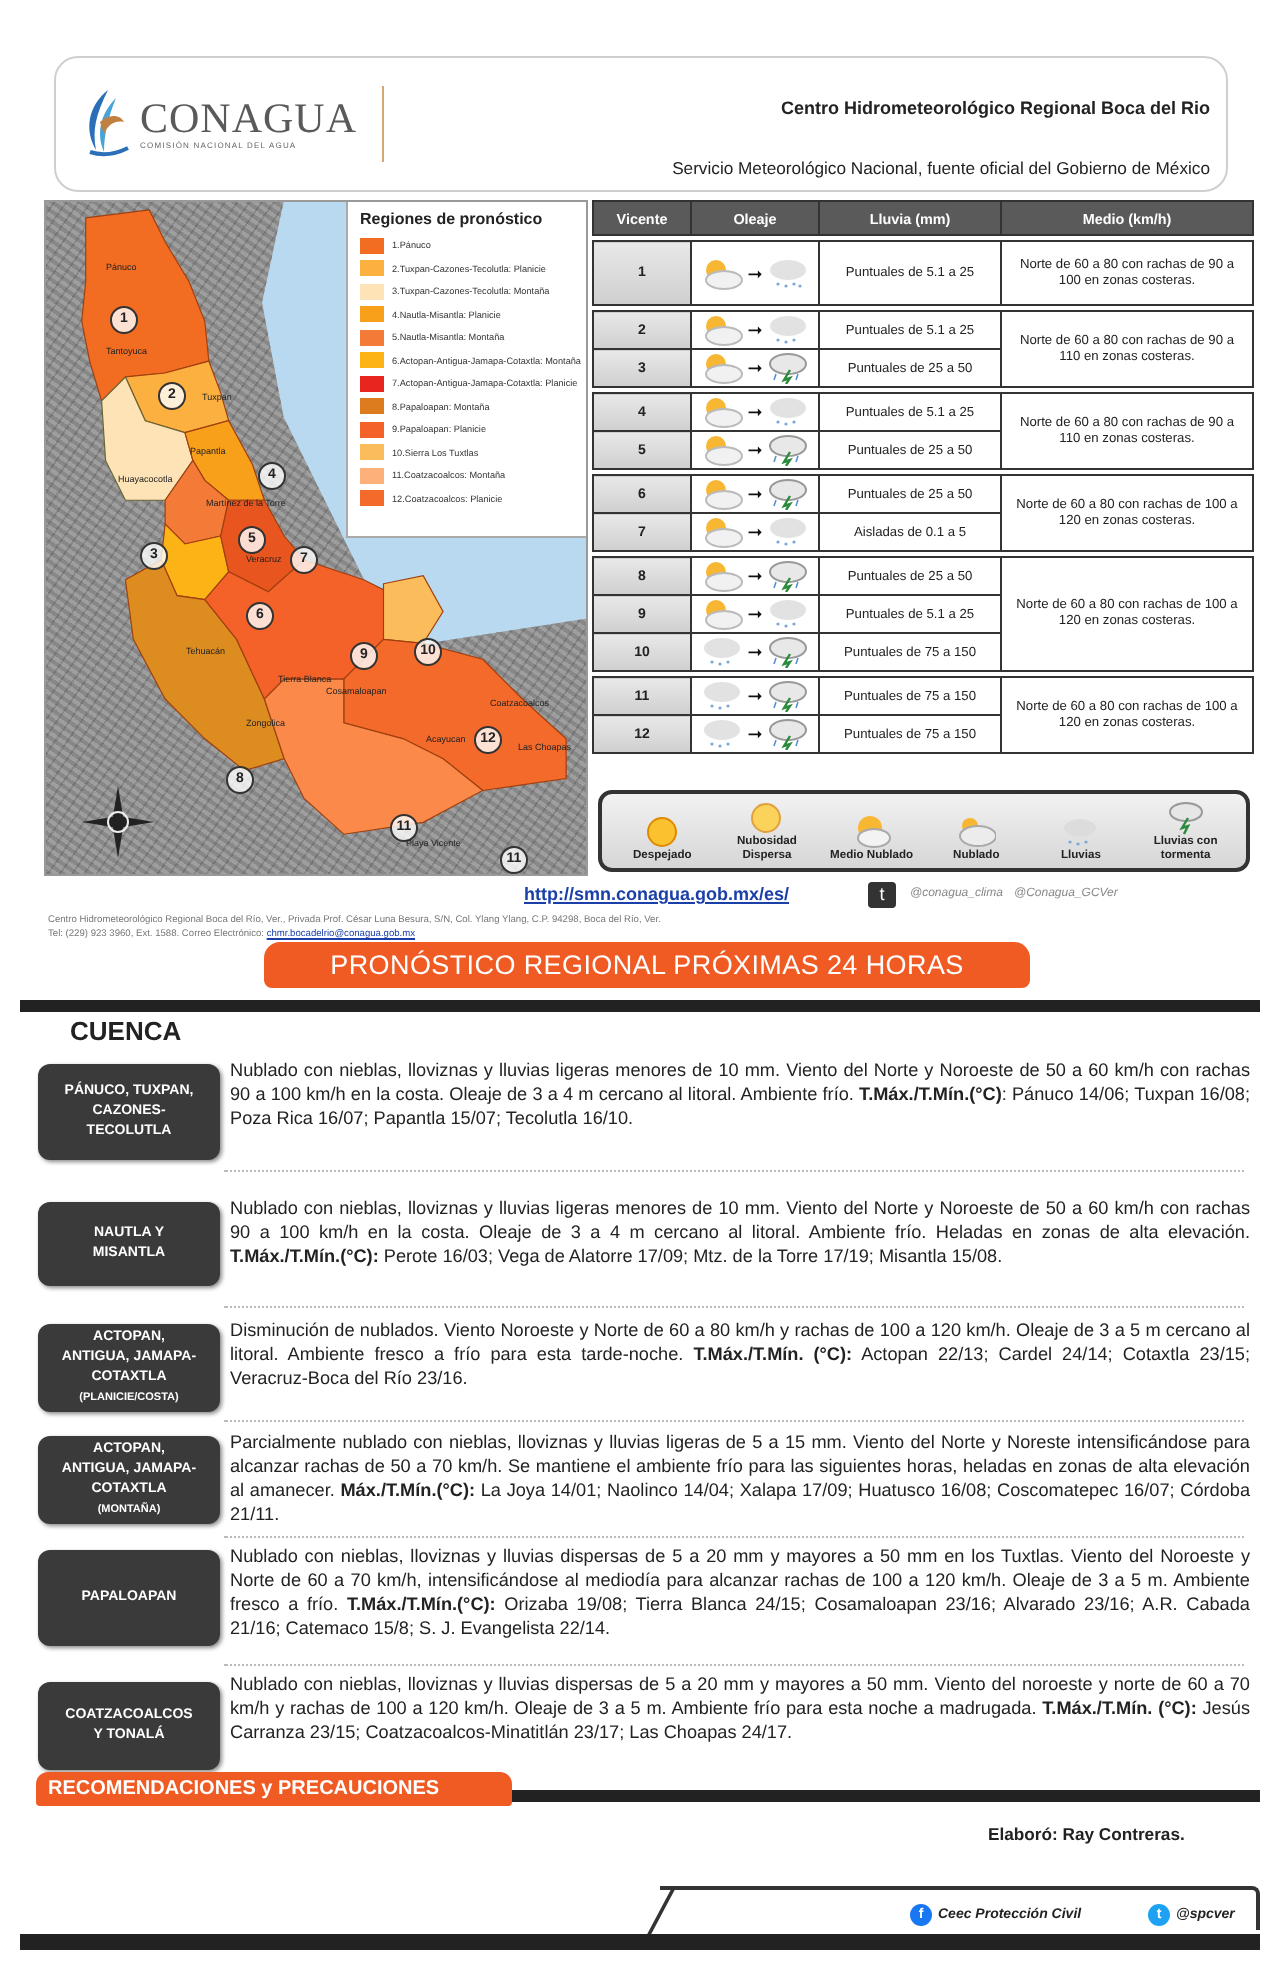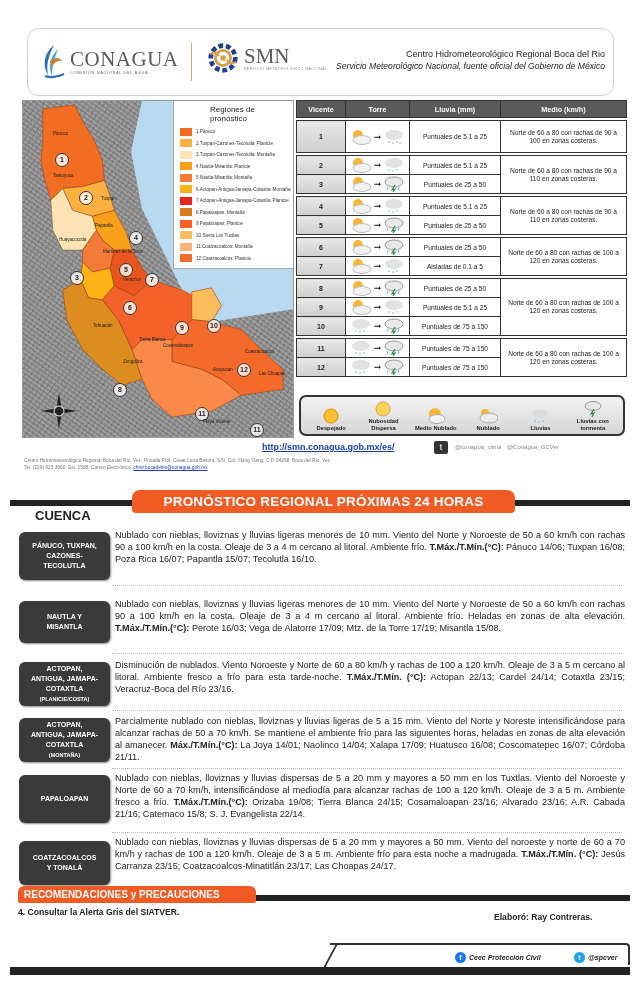--- a/index.html
+++ b/index.html
@@ -10,34 +10,34 @@
   .logo-conagua { position: absolute; left: 14px; top: 14px; display: flex; align-items: center; }
   .conagua-mark { width: 24px; height: 36px; position: relative; }
   .conagua-text { margin-left: 4px; }
   .conagua-word { font-family: "Liberation Serif", serif; font-size: 21px; color: #5a5a5a; letter-spacing: 0.5px; line-height: 22px; }
   .conagua-sub { font-size: 4px; color: #666; letter-spacing: 0.6px; }
   .logo-divider { position: absolute; left: 163px; top: 14px; width: 1px; height: 38px; background: #d4a777; }
   .logo-smn { position: absolute; left: 178px; top: 12px; display: flex; align-items: center; }
   .smn-word { font-family: "Liberation Serif", serif; font-size: 21px; color: #5a5a5a; line-height: 22px; margin-left: 4px; }
   .smn-sub { font-size: 3.5px; color: #888; margin-left: 4px; line-height: 4px; letter-spacing: 0.5px; }
   .header-titles { position: absolute; right: 8px; top: 20px; text-align: right; }
-  .header-title { font-size: 9px; font-weight: normal; color: #222; }
-  .header-subtitle { font-size: 8.6px; color: #222; margin-top: 2px; font-style: italic; }
+  .header-title { font-size: 9px; font-weight: bold; color: #222; }
+  .header-subtitle { font-size: 8.6px; color: #222; margin-top: 20px; }
 
   
   .map { position: absolute; left: 22px; top: 100px; width: 272px; height: 338px; background: #b8d9ef; overflow: hidden; border: 1px solid #999; }
   .terrain { position: absolute; left: 0; top: 0; width: 100%; height: 100%;
     background:
       repeating-linear-gradient(35deg, rgba(90,90,90,0.25) 0 2px, rgba(200,200,200,0.15) 2px 4px),
       repeating-linear-gradient(-55deg, rgba(60,60,60,0.2) 0 1px, rgba(220,220,220,0.1) 1px 5px),
       #8f8f8f;
     clip-path: polygon(0 0, 44% 0, 40% 15%, 44% 32%, 52% 45%, 60% 58%, 68% 66%, 100% 62%, 100% 100%, 0 100%); }
   .state { position: absolute; left: 0; top: 0; width: 100%; height: 100%; }
   .legend-box { position: absolute; left: 150px; top: 0; width: 122px; height: 168px; background: #fff; border-left: 1px solid #aaa; border-bottom: 1px solid #aaa; padding: 4px 6px; }
-  .legend-title { font-size: 8px; font-weight: normal; color: #222; margin-bottom: 3px; margin-left: 30px; }
+  .legend-title { font-size: 8px; font-weight: bold; color: #222; margin-bottom: 3px; }
   .legend-row { display: flex; align-items: center; height: 11.5px; }
   .legend-swatch { width: 12px; height: 8px; margin-right: 4px; flex: none; }
   .legend-label { font-size: 4.6px; color: #333; white-space: nowrap; }
   .region-badge { position: absolute; width: 14px; height: 14px; border-radius: 50%; border: 1px solid #333; background: rgba(255,255,255,0.8); font-size: 7px; font-weight: bold; text-align: center; line-height: 12px; color: #222; }
   .map-city { position: absolute; font-size: 4.5px; color: #222; }
   .compass { position: absolute; left: 16px; top: 345px; }
 
   
   .table-wrap { position: absolute; left: 296px; top: 100px; width: 331px; }
   table.fc { border-collapse: collapse; width: 331px; font-size: 6.6px; }
@@ -59,21 +59,21 @@
   
   .site-link { position: absolute; left: 262px; top: 442px; font-size: 9px; color: #1a3fa8; text-decoration: underline; font-weight: bold; }
   .twitter-box { position: absolute; left: 434px; top: 441px; width: 14px; height: 13px; background: #333; border-radius: 2px; color: #fff; font-size: 9px; text-align: center; line-height: 13px; }
   .handle1 { position: absolute; left: 455px; top: 444px; font-size: 6px; color: #888; font-style: italic; }
   .handle2 { position: absolute; left: 507px; top: 444px; font-size: 6px; color: #888; font-style: italic; }
   .address { position: absolute; left: 24px; top: 458px; font-size: 4.8px; color: #777; line-height: 6.8px; }
   .address a { color: #1a3fa8; text-decoration: underline; }
 
   
   .bar { position: absolute; left: 10px; width: 620px; height: 6px; background: #222; }
-  .banner { position: absolute; left: 132px; top: 490px; width: 383px; height: 23px; background: #f05a23; border-radius: 8px 8px 4px 4px; color: #fff; font-weight: bold; font-size: 13.5px; text-align: center; line-height: 23px; letter-spacing: 0.2px; }
+  .banner { position: absolute; left: 132px; top: 471px; width: 383px; height: 23px; background: #f05a23; border-radius: 8px 8px 4px 4px; color: #fff; font-weight: normal; font-size: 13.5px; text-align: center; line-height: 23px; letter-spacing: 0.2px; }
   .cuenca { position: absolute; left: 35px; top: 508px; font-size: 13px; font-weight: bold; color: #222; }
 
   .basin-row { position: absolute; left: 19px; width: 606px; }
   .basin-label { position: absolute; left: 0; width: 91px; background: #3a3a3a; color: #fff; border-radius: 6px; font-size: 7px; font-weight: bold; text-align: center; display: flex; flex-direction: column; justify-content: center; line-height: 10px; box-shadow: 1px 1px 2px #888; }
   .basin-label .small { font-size: 5.5px; }
   .basin-text { position: absolute; left: 96px; right: 0; font-size: 9.1px; line-height: 11.9px; text-align: justify; color: #222; }
   .basin-text b { font-weight: bold; }
   .sep { position: absolute; left: 112px; width: 510px; border-top: 1px dotted #bbb; }
 
   
@@ -96,33 +96,20 @@
       <path d="M16 6 C8 14 6 24 10 33 C10 24 12 16 16 6Z" fill="#46a4d8"></path>
       <path d="M8 18 C12 14 18 14 20 18 C16 17 12 19 10 24Z" fill="#c08040"></path>
       <path d="M3 33 Q12 36 22 31" stroke="#2a6fb8" stroke-width="2" fill="none"></path>
     </svg>
     <div class="conagua-text">
       <div class="conagua-word">CONAGUA</div>
       <div class="conagua-sub">COMISIÓN NACIONAL DEL AGUA</div>
     </div>
   </div>
   <div class="logo-divider"></div>
-  <div class="logo-smn">
-    <svg viewBox="0 0 36 36" width="34" height="34">
-      <circle cx="18" cy="18" r="13" fill="none" stroke="#1f3f8f" stroke-width="5" stroke-dasharray="5 3"></circle>
-      <circle cx="18" cy="18" r="8" fill="none" stroke="#d6a04a" stroke-width="3"></circle>
-      <circle cx="18" cy="18" r="3" fill="#d6a04a"></circle>
-      <path d="M4 14 Q10 10 14 16" stroke="#d6a04a" stroke-width="2" fill="none"></path>
-      <path d="M32 22 Q26 26 22 20" stroke="#d6a04a" stroke-width="2" fill="none"></path>
-    </svg>
-    <div>
-      <div class="smn-word">SMN</div>
-      <div class="smn-sub">SERVICIO METEOROLÓGICO NACIONAL</div>
-    </div>
-  </div>
   <div class="header-titles">
     <div class="header-title">Centro Hidrometeorológico Regional Boca del Rio</div>
     <div class="header-subtitle">Servicio Meteorológico Nacional, fuente oficial del Gobierno de México</div>
   </div>
 </div>
 
 <div class="map">
   <div class="terrain"></div>
   <svg class="state" viewBox="0 0 272 338" preserveAspectRatio="none">
 
@@ -238,21 +225,21 @@
     <path d="M2 20 L20 17 L38 20 L20 23 Z" fill="#222"></path>
     <circle cx="20" cy="20" r="5" fill="none" stroke="#eee" stroke-width="1"></circle>
   </svg>
 </div>
 
 <div class="table-wrap">
   <table class="fc">
     <thead>
       <tr>
         <th>Vicente</th>
-        <th>Torre</th>
+        <th>Oleaje</th>
         <th>Lluvia (mm)</th>
         <th>Medio (km/h)</th>
       </tr>
     </thead>
     <tbody>
       <tr class="gap">
           <td colspan="4"></td>
         </tr>
       <tr style="height:32px">
         <td class="reg">1</td>
@@ -636,21 +623,20 @@
   <div class="basin-label" style="top:4px;height:44px">
     <span>COATZACOALCOS</span>
     <span>Y TONALÁ</span>
   </div>
   <div class="basin-text" style="top:0"><span>Nublado con nieblas, lloviznas y lluvias dispersas de 5 a 20 mm y mayores a 50 mm. Viento del noroeste y norte de 60 a 70 km/h y rachas de 100 a 120 km/h. Oleaje de 3 a 5 m. Ambiente frío para esta noche a madrugada. </span><b>T.Máx./T.Mín. (°C):</b><span> Jesús Carranza 23/15; Coatzacoalcos-Minatitlán 23/17; Las Choapas 24/17.</span></div>
 </div>
 
 <div class="bar" style="top:895px;left:18px;width:612px"></div>
 <div class="rec-banner">RECOMENDACIONES y PRECAUCIONES</div>
 <div class="rec-list">
-  <div>4.  Consultar la Alerta Gris del SIATVER.</div>
 </div>
 <div class="elaboro">Elaboró: Ray Contreras.</div>
 
 <div class="footer-slant"></div>
 <div class="footer-box"></div>
 <div class="bar" style="top:967px;left:10px;width:620px;height:8px"></div>
 <div class="fb">
   <span class="circle-icon" style="background:#1877f2">f</span>
   <span>Ceec Protección Civil</span>
 </div>

